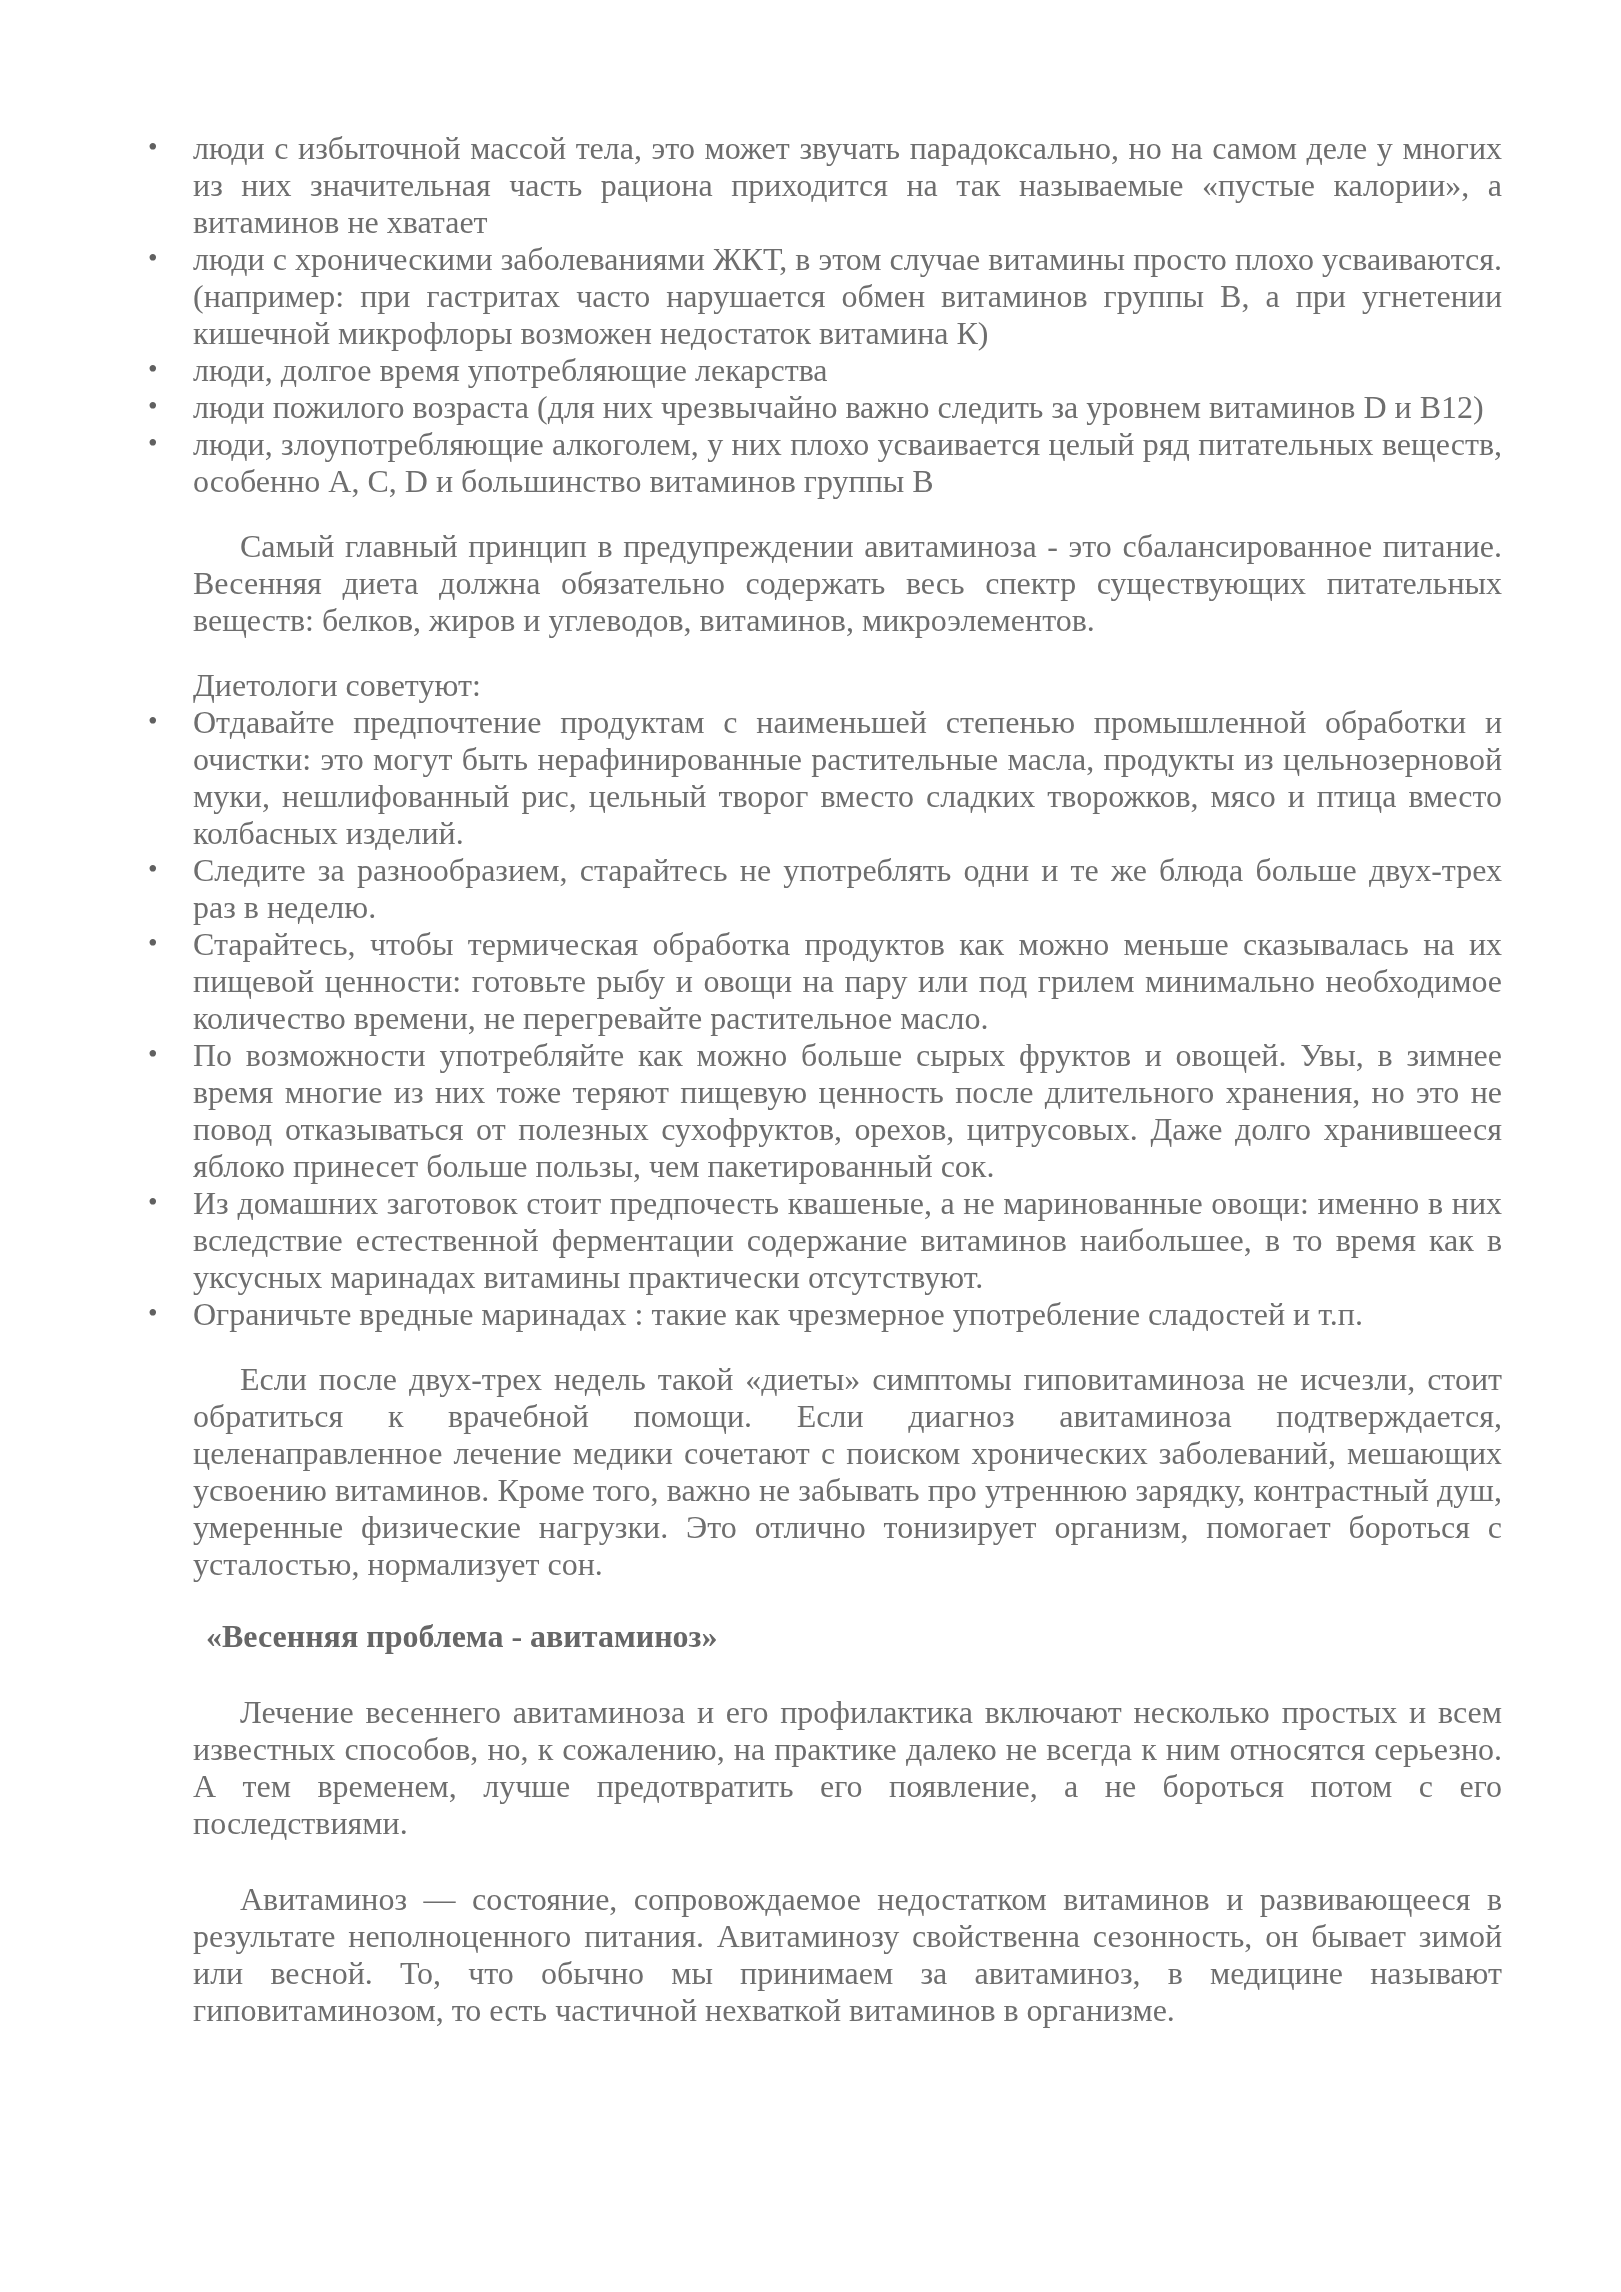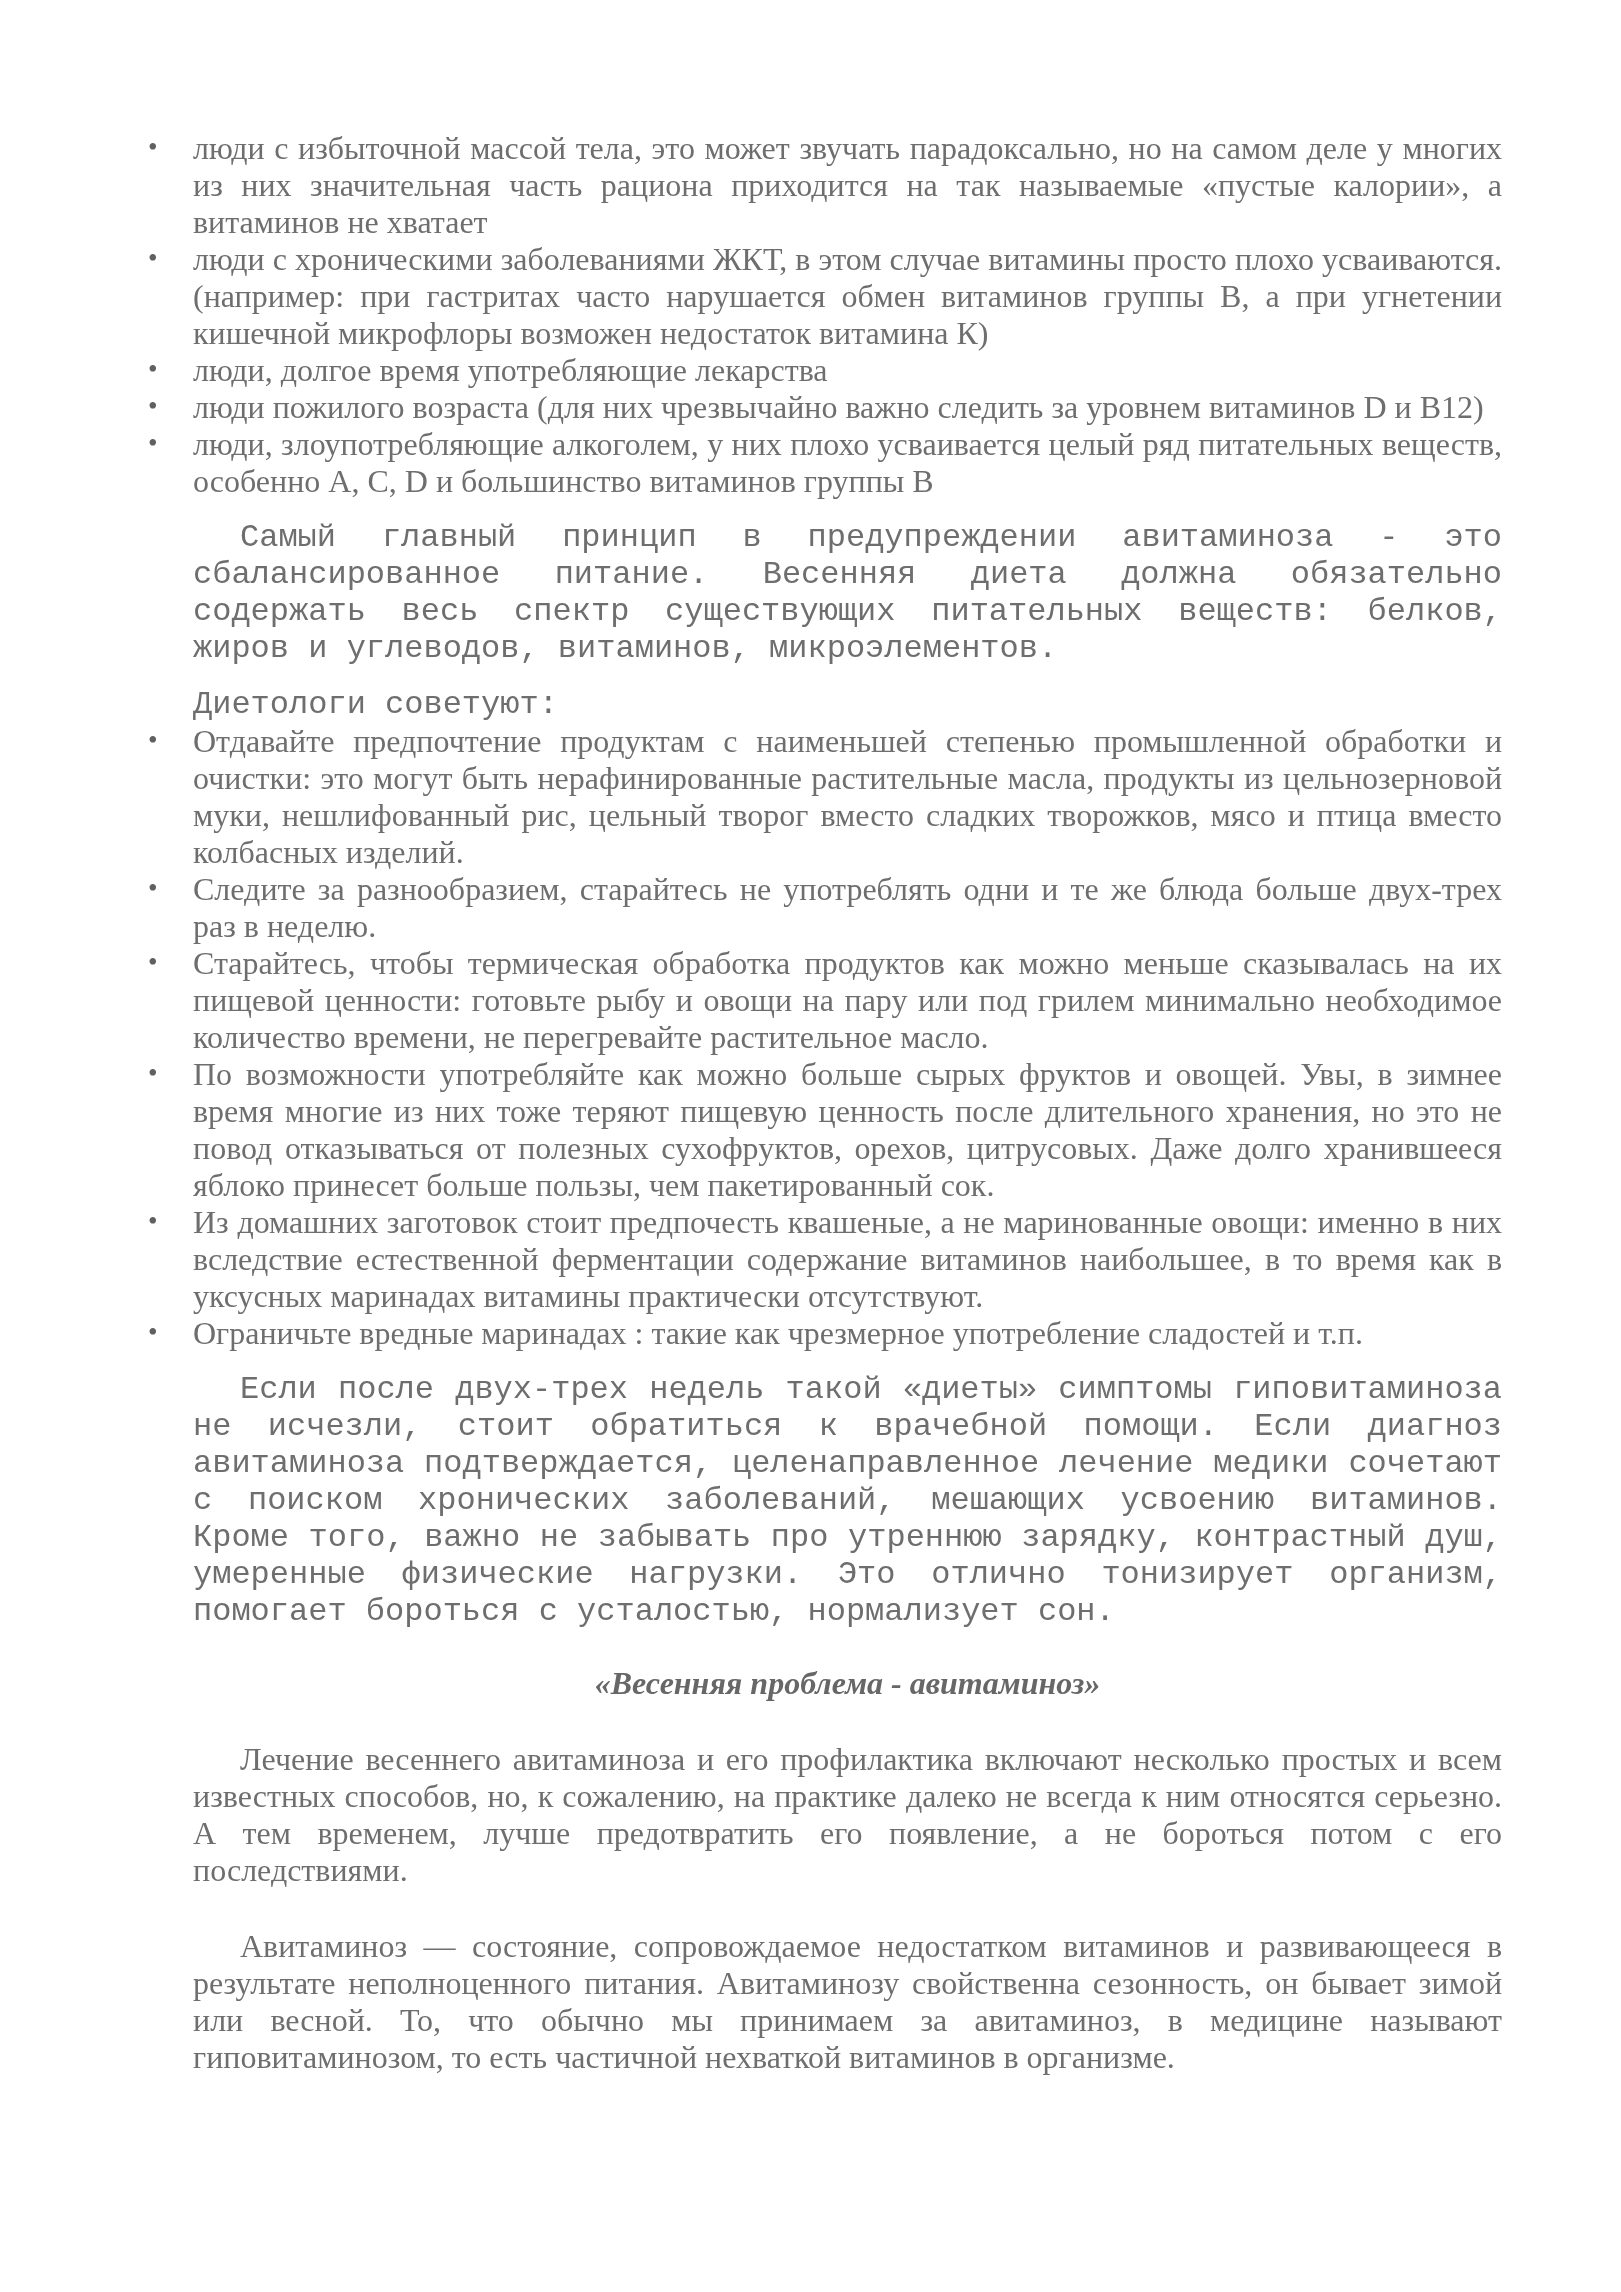--- a/index.html
+++ b/index.html
@@ -39,37 +39,35 @@
     font-size: 27.4px;
     color: #606060;
   }
   p {
     margin: 0;
     text-align: justify;
   }
   .p-indent {
     text-indent: 47px;
   }
-  .gap-1 { margin-top: 19px; font-family: Liberation Mono, monospace; }
+  .gap-1 { margin-top: 28px; }
   .gap-1b { margin-top: 39px; }
   .gap-2 { margin-top: 47px; }
   .bold-para {
     font-weight: 700;
     color: #676767;
   }
   .doc-heading {
     margin: 13px;
     margin-top: 35px;
     font-size: 32px;
     line-height: 37px;
     font-weight: 700;
     color: #676767;
-    text-align: center;
     text-indent: 0;
-    font-style: italic;
   }
 </style>
 </head>
 <body>
 
 <div class="page-content">
 
   <ul class="doc-list">
     <li>
       <span class="bullet">•</span>

